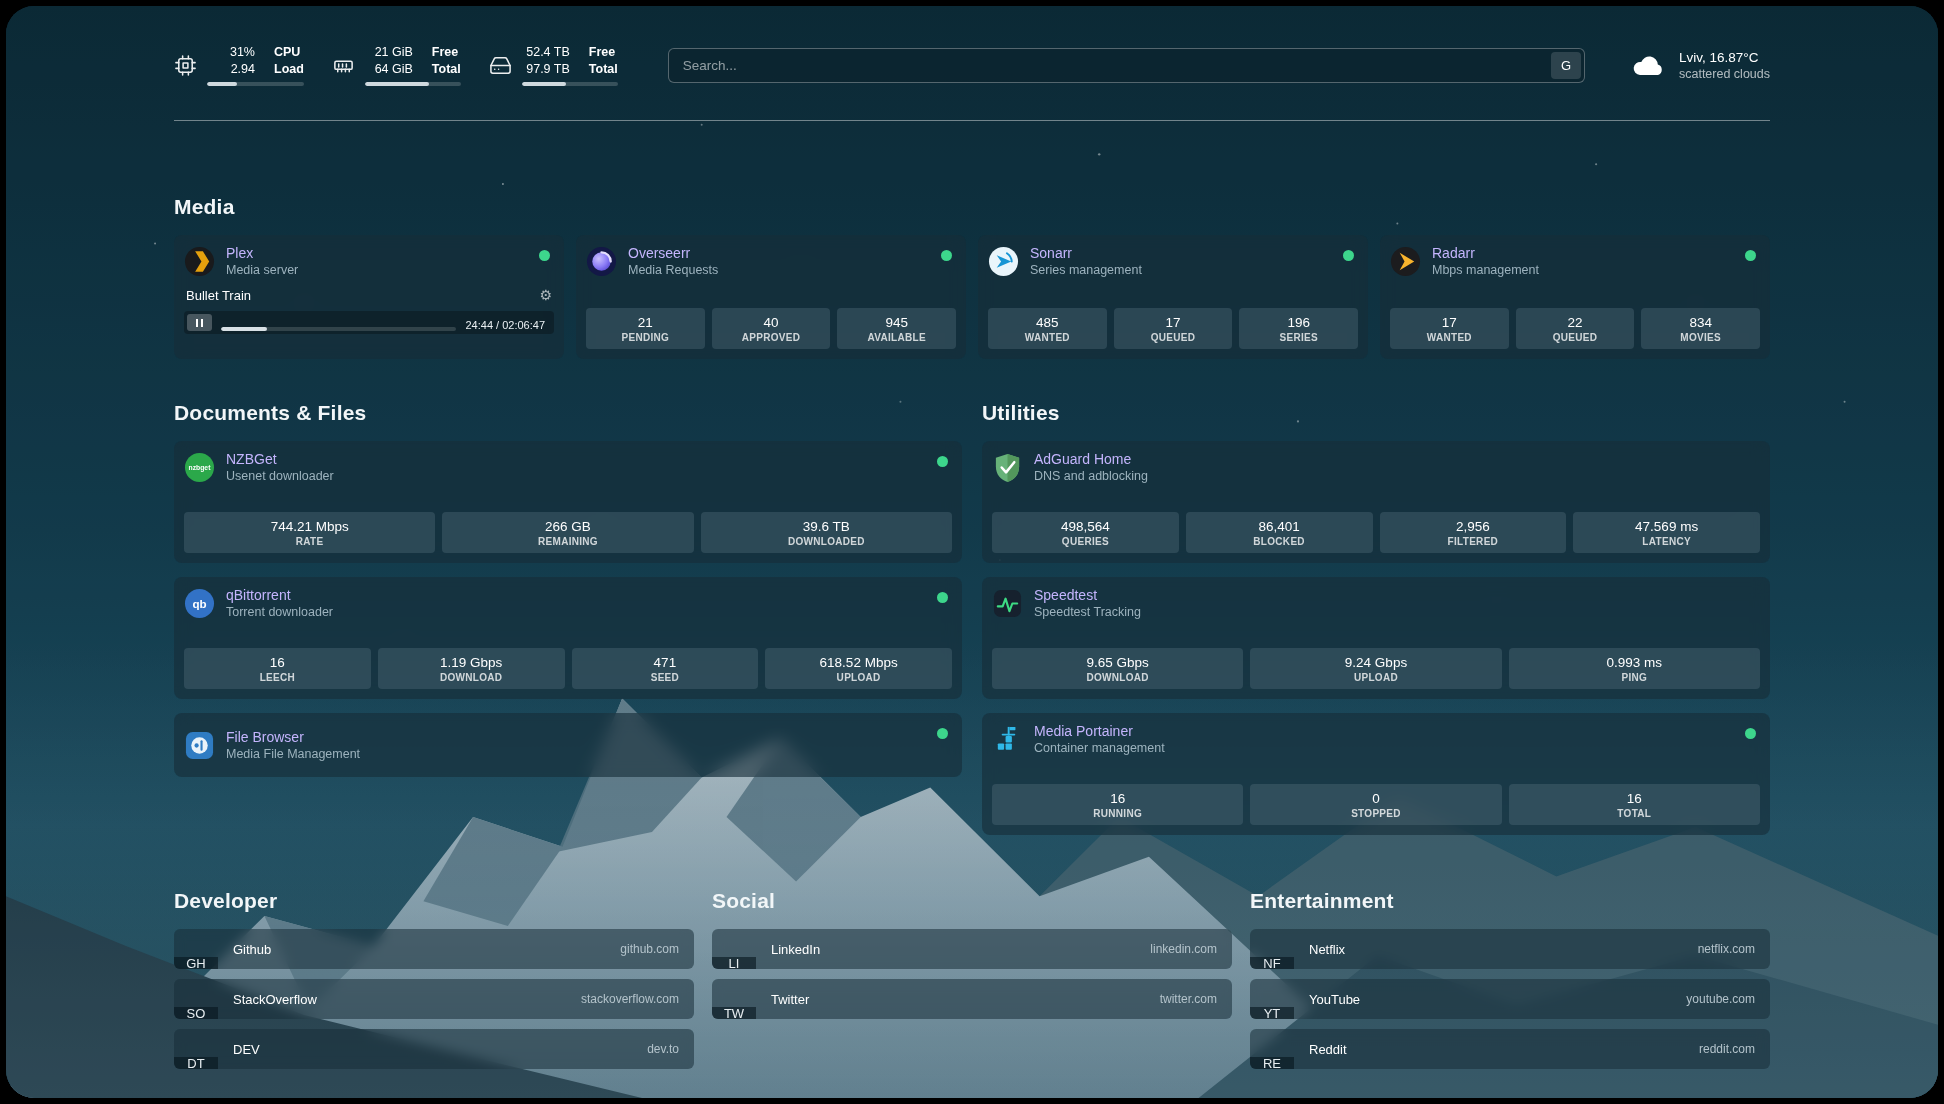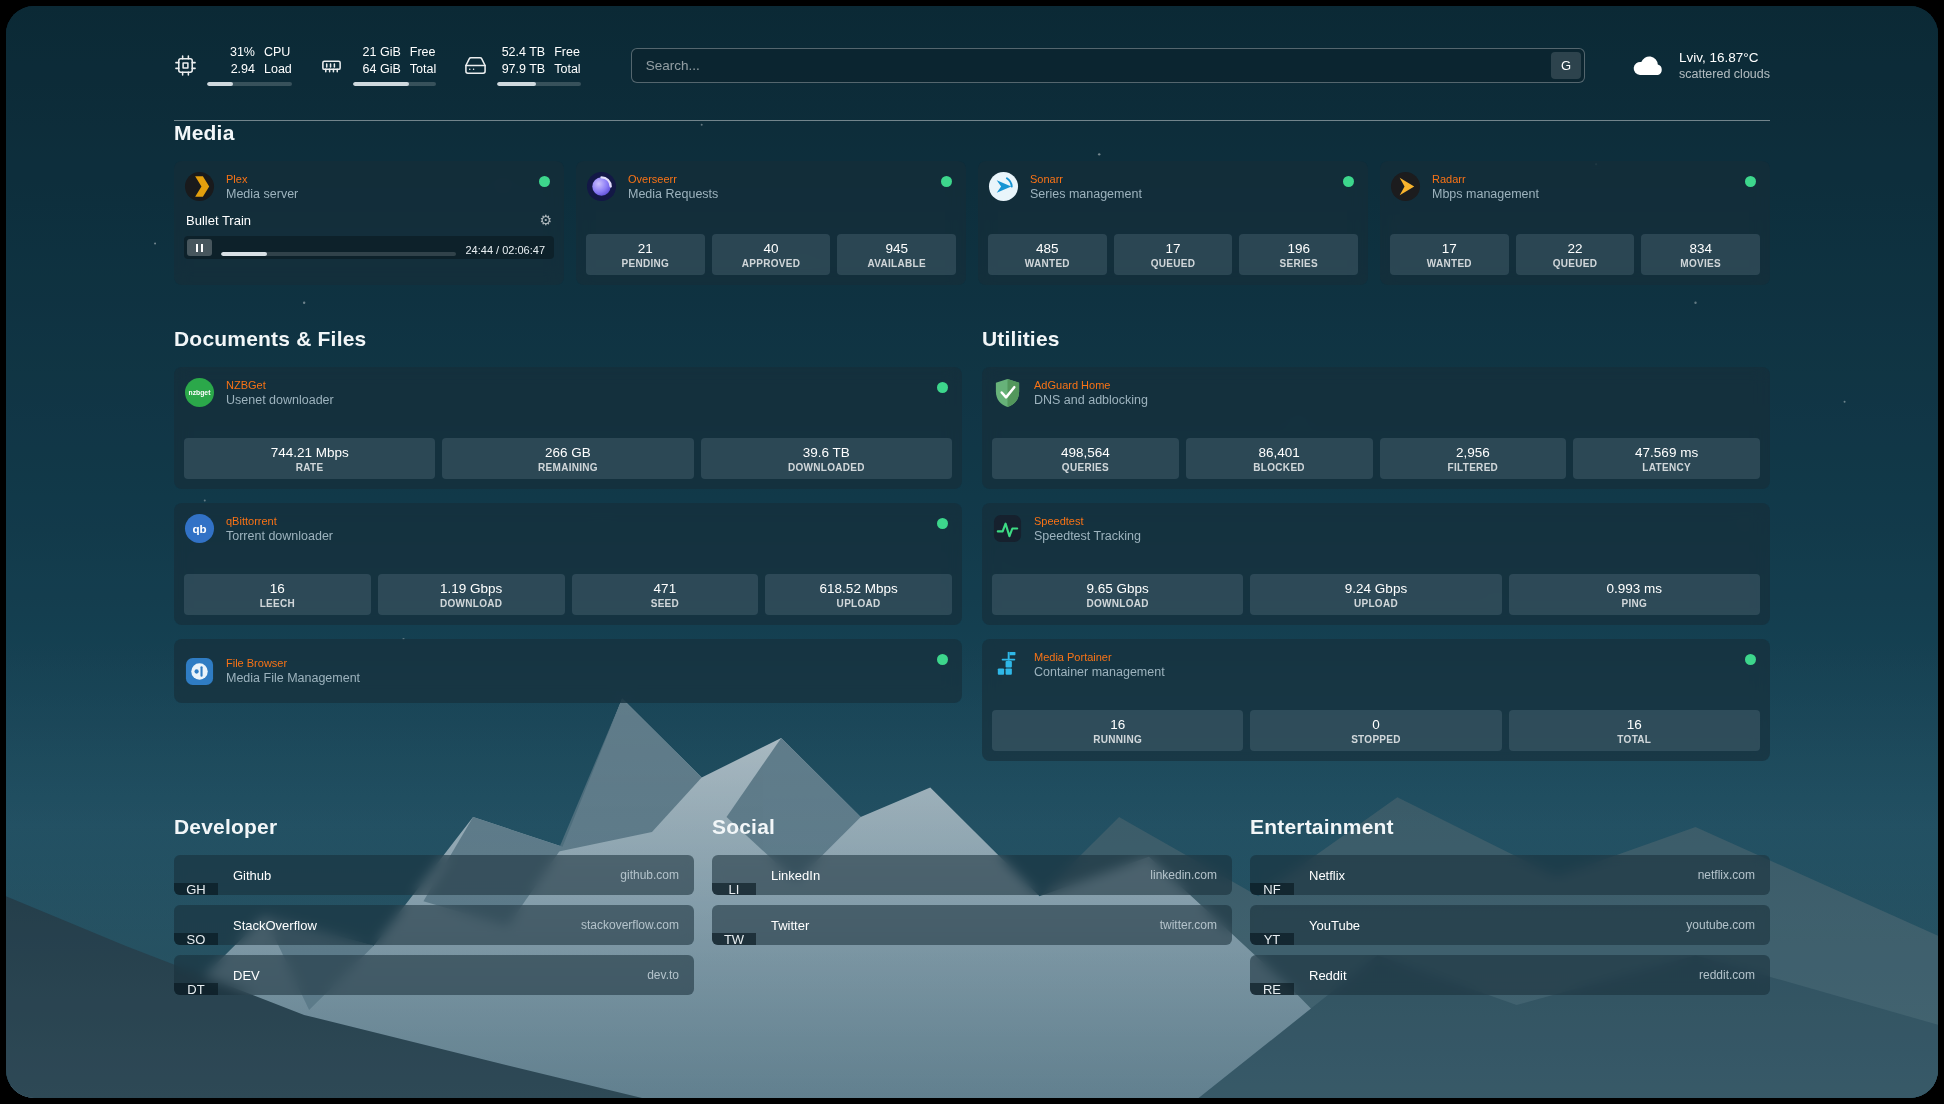--- a/index.html
+++ b/index.html
@@ -10,52 +10,52 @@
 
   
   .topbar { display:flex; align-items:center; height:58px; }
   .widgets { display:flex; gap:28px; align-items:center; }
   .res-widget { display:flex; align-items:center; gap:10px; }
   .res-icon { width:23px; height:23px; opacity:.92; flex:none; }
   .res-icon svg { width:100%; height:100%; stroke:#fff; fill:none; stroke-width:1.6; stroke-linecap:round; stroke-linejoin:round; }
   .res-rows { font-size:12.5px; line-height:1.3; }
   .res-row { display:flex; }
   .res-val { min-width:48px; text-align:right; }
-  .res-lab { margin-left:9px; }
+  .res-lab { margin-left:19px;font-weight:bold; }
   .bar { margin-top:5px; height:4px; border-radius:2px; background:rgba(255,255,255,0.18); overflow:hidden; }
   .bar-fill { height:100%; background:#cfd9de; border-radius:2px; }
 
   .search-wrap { flex:1; margin:0 44px 0 50px; position:relative; }
   .search-input { width:100%; height:35px; background:rgba(10,30,40,0.45); border:1px solid rgba(255,255,255,0.3); border-radius:6px; color:#fff; font-size:13.5px; padding:0 46px 0 14px; outline:none; font-family:"Liberation Sans",sans-serif; }
   .search-input::placeholder { color:rgba(255,255,255,0.55); }
   .search-btn { position:absolute; right:4px; top:4px; width:30px; height:27px; border:none; border-radius:4px; background:rgba(255,255,255,0.14); color:#fff; font-size:13px; cursor:pointer; font-family:"Liberation Sans",sans-serif; }
 
   .weather { display:flex; align-items:center; gap:12px; }
   .cloud-icon { width:38px; height:30px; }
   .weather-loc { font-size:13.5px; color:#fff; }
   .weather-cond { font-size:12.5px; color:rgba(255,255,255,0.68); margin-top:2px; }
 
   .divider { margin-top:26px; height:1px; background:rgba(255,255,255,0.42); }
 
   
-  h2.section-title { font-size:21px; font-weight:600; color:#f2f6f8; letter-spacing:.2px; }
+  h2.section-title { margin-top:74px; font-size:21px; font-weight:600; color:#f2f6f8; letter-spacing:.2px; }
   .media-row { margin-top:16px; display:grid; grid-template-columns:repeat(4,1fr); gap:12px; }
   .col2 { margin-top:42px; display:grid; grid-template-columns:1fr 1fr; gap:20px; align-items:start; }
   .col2 h2.section-title { margin-top:0; }
   .card-stack { margin-top:16px; display:flex; flex-direction:column; gap:14px; }
 
   
   .card { background:rgba(23,45,56,0.62); backdrop-filter:blur(8px); border-radius:8px; padding:10px; display:flex; flex-direction:column; position:relative; }
   .card-md { height:124px; }
   .card-svc { height:122px; }
   .card-sm { height:64px; justify-content:center; }
   .card-head { display:flex; align-items:center; gap:11px; }
   .svc-icon { width:31px; height:31px; flex:none; }
   .svc-icon svg { width:100%; height:100%; }
-  .svc-title { font-size:11px; color:#f97316; }
+  .svc-title { font-size:14px; color:#c4b5fd; }
   .svc-desc { font-size:12.5px; color:#9db3be; margin-top:2px; }
   .dot { position:absolute; top:15px; right:14px; width:11px; height:11px; border-radius:50%; background:#3dd68c; }
   .stats { margin-top:auto; display:flex; gap:7px; }
   .stat { flex:1; background:rgba(95,122,136,0.32); border-radius:4px; padding:7px 4px 6px; text-align:center; }
   .stat-value { font-size:13.5px; color:#fff; }
   .stat-label { font-size:10px; font-weight:700; color:rgba(255,255,255,0.78); margin-top:2px; letter-spacing:.3px; }
 
   
   .plex-player { margin-top:10px; }
   .pp-top { display:flex; justify-content:space-between; align-items:center; font-size:13px; color:#fff; padding:0 2px; }

